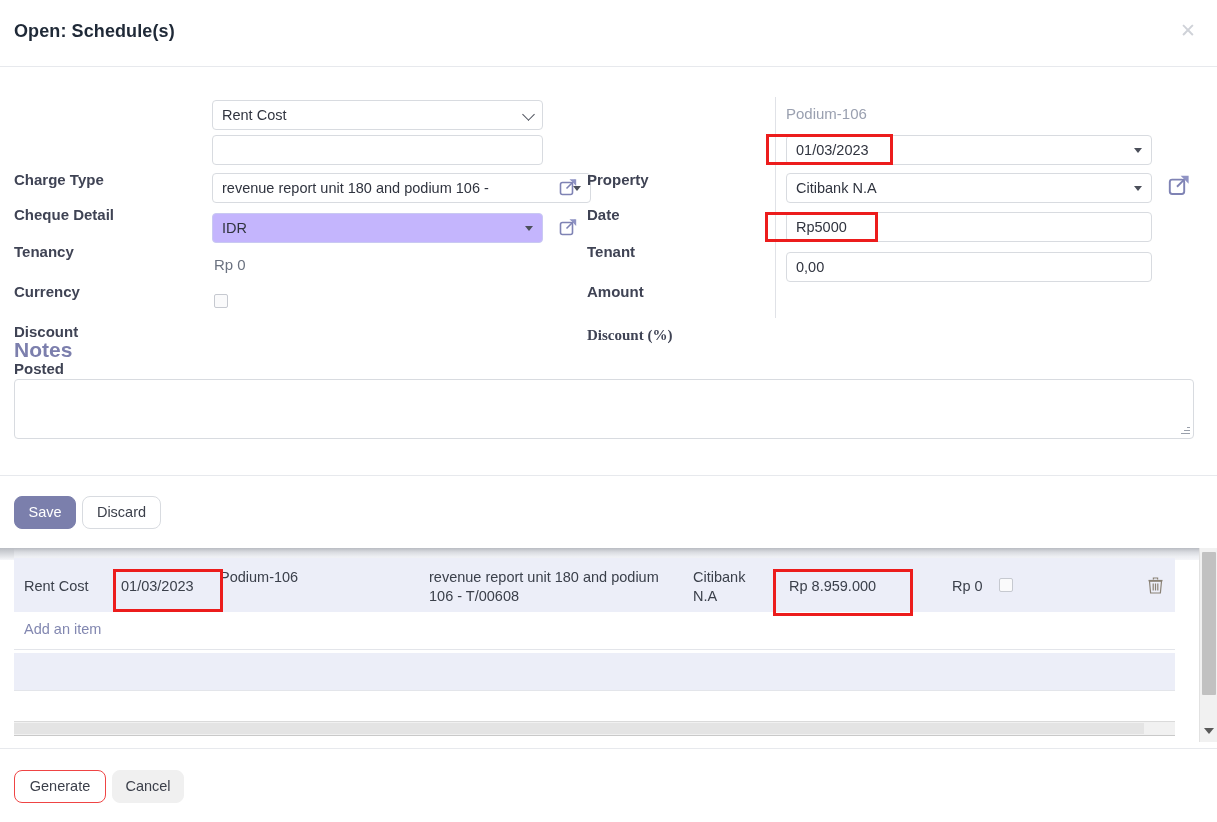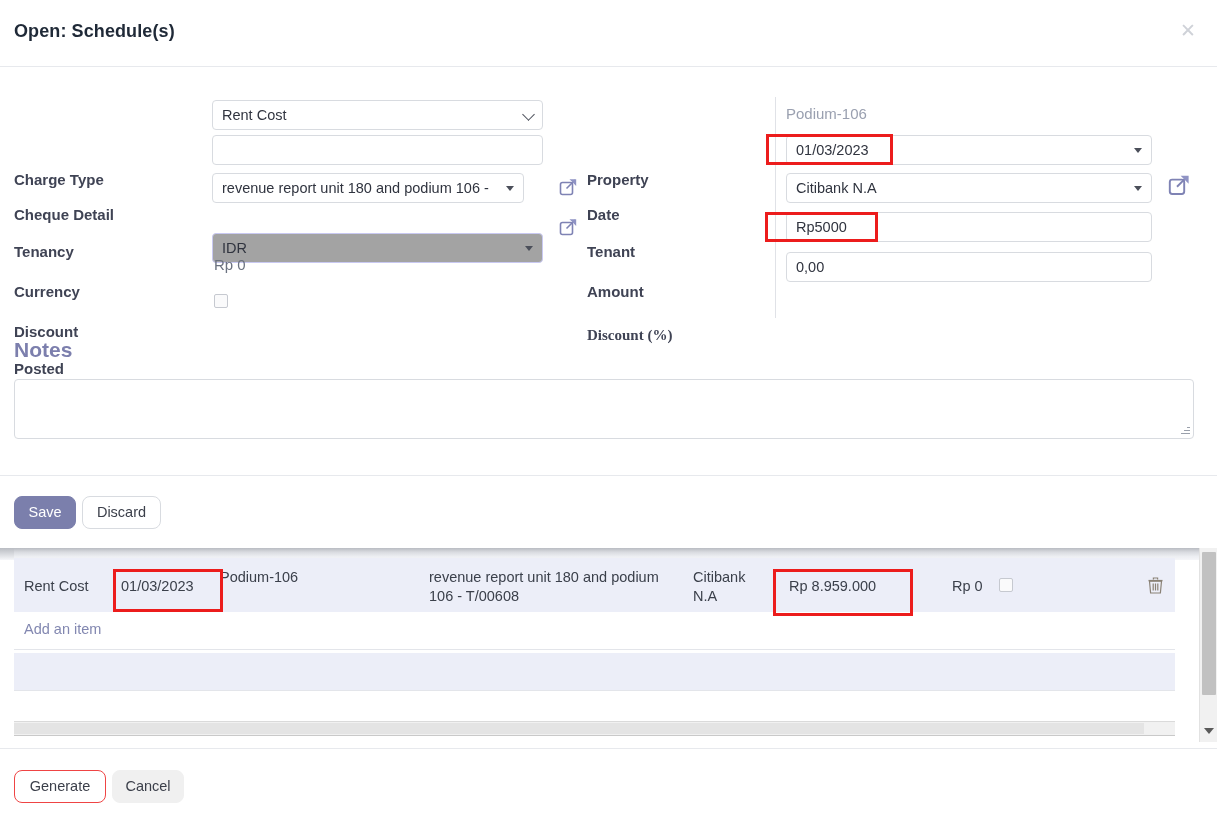--- a/index.html
+++ b/index.html
@@ -49,21 +49,21 @@
   .fctl {
     position: absolute; height: 30px;
     border: 1px solid #d8dbe0; border-radius: 4px;
     background: #ffffff; font-size: 14.5px; color: #30343f;
     padding: 0 26px 0 9px;
     line-height: 28px;
     white-space: nowrap; overflow: hidden;
     font-family: "Liberation Sans", sans-serif;
   }
   .fctl.plain { padding-right: 9px; }
-  .fctl.sel-hl { background: #a3a3a3; border-color: #c9c9f2; margin-top: 20px; }
+  .fctl.sel-hl { background: #c4b5fd; border-color: #c9c9f2; }
 
   .caret-chev {
     position: absolute; right: 9px; top: 50%; width: 9px; height: 9px;
     margin-top: -5px;
     border-right: 1.6px solid #4b4f5a; border-bottom: 1.6px solid #4b4f5a;
     transform: rotate(45deg); pointer-events: none;
   }
   .caret-tri {
     position: absolute; right: 9px; top: 50%; margin-top: -2px;
     width: 0; height: 0;
@@ -224,21 +224,21 @@
 
   <div class="fctl" style="left:212px; top:33px; width:331px;">
     <span>Rent Cost</span>
     <span class="caret-chev"></span>
   </div>
 
   <div class="fctl plain" style="left:212px; top:68px; width:331px;">
     <span></span>
   </div>
 
-  <div class="fctl" style="left:212px; top:106px; width:312px;">
+  <div class="fctl" style="left:212px; top:106px; width:379px;">
     <span>revenue report unit 180 and podium 106 -</span>
     <span class="caret-tri"></span>
   </div>
 
   <div class="fctl sel-hl" style="left:212px; top:146px; width:331px;">
     <span>IDR</span>
     <span class="caret-tri"></span>
   </div>
 
   <div class="fstatic" style="left:214px; top:189px;">Rp 0</div>

